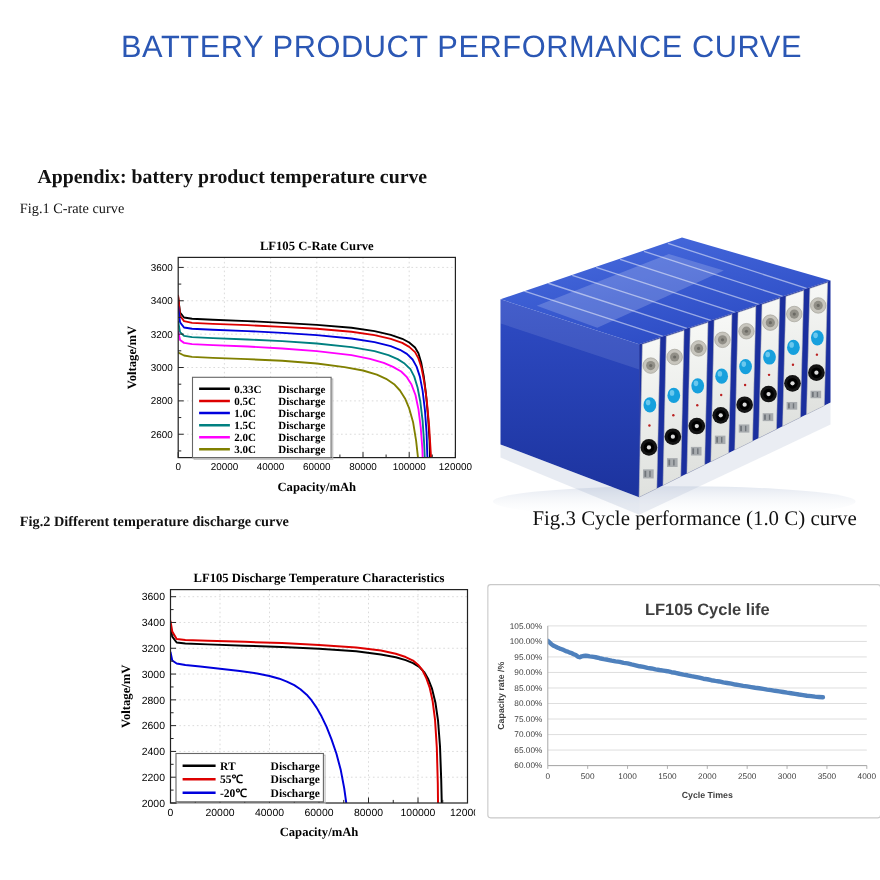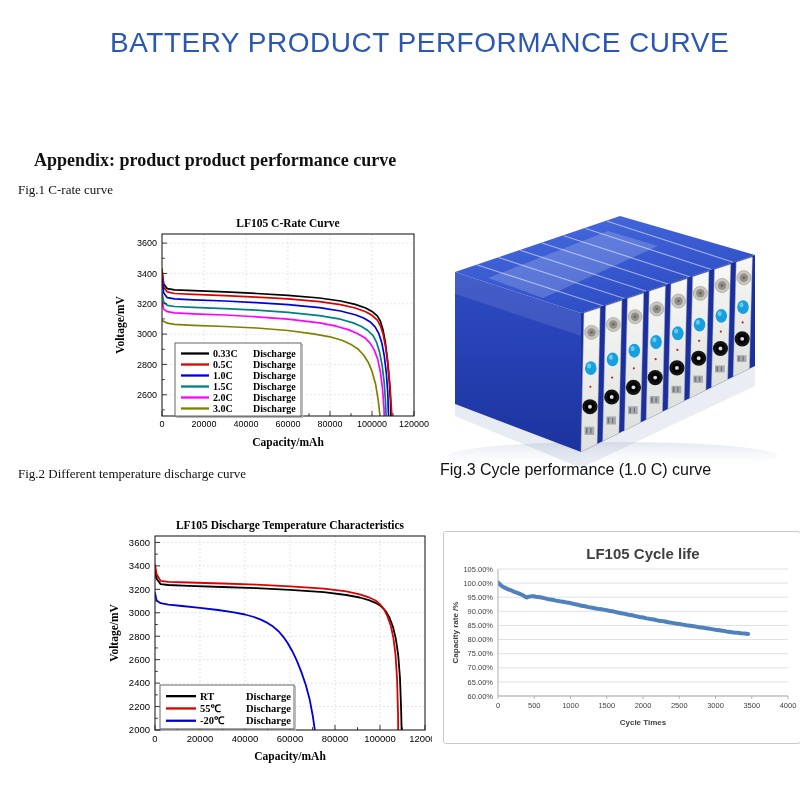--- a/index.html
+++ b/index.html
@@ -3,32 +3,32 @@
 <meta charset="utf-8">
 <style>
   html,body{margin:0;padding:0;background:#fff;}
   .page{position:relative;width:800px;height:800px;background:#ffffff;overflow:hidden;
         font-family:"Liberation Serif",serif;color:#111;}
   .abs{position:absolute;}
   .doc-title{font-family:"Liberation Sans",sans-serif;font-size:28px;letter-spacing:0.5px;
              font-weight:400;white-space:nowrap;}
   .appendix{font-size:18px;font-weight:bold;font-family:"Liberation Serif",serif;}
   .figcap{font-size:13px;font-family:"Liberation Serif",serif;text-align:center;}
-  .figcap3{font-size:16px;font-family:Liberation Sans, sans-serif;}
+  .figcap3{font-size:19px;font-family:Liberation Serif, serif;margin-left:44px;}
   svg{display:block;}
   .excel-frame{border:1px solid #c9c9c9;border-radius:3px;background:#fff;}
 </style>
 </head>
 <body>
 
 <div class="page">
 
   <div class="abs doc-title" style="left: 110px; top: 27px; color: rgb(43, 87, 180);">BATTERY PRODUCT PERFORMANCE CURVE</div>
 
-  <div class="abs appendix" style="left:34px;top:150px;">Appendix: product product performance curve</div>
+  <div class="abs appendix" style="left:34px;top:150px;">Appendix: battery product temperature curve</div>
 
   <div class="abs figcap" style="left:18px;top:182px;">Fig.1 C-rate curve</div>
 
   <svg class="abs" id="chart-crate" style="left:112px;top:204px;width:330px;height:250px;" viewBox="0 0 330 250">
       <defs>
         <clipPath id="clip_c1">
           <rect x="50" y="30" width="252" height="182"></rect>
         </clipPath>
       </defs>
       <rect x="50" y="30" width="252" height="182" fill="#ffffff"></rect>
@@ -248,21 +248,21 @@
       <circle cx="294.1975" cy="132.81099999999998" r="7.564650000000013" fill="#141414"></circle>
       <circle cx="294.1975" cy="132.81099999999998" r="4.828500000000008" fill="#000000"></circle>
       <circle cx="294.1975" cy="132.81099999999998" r="1.9314000000000031" fill="#dddddd"></circle>
       <rect x="288.844" y="149.22572499999998" width="9.657000000000016" height="6.792300000000001" fill="#a7abae"></rect>
       <rect x="290.1316" y="150.35777499999998" width="1.6095000000000028" height="4.528200000000001" fill="#70757a"></rect>
       <rect x="294.47725" y="150.35777499999998" width="1.2876000000000023" height="4.528200000000001" fill="#70757a"></rect>
       <polygon points="133,246 307,160 307,180 133,262" fill="#aab6cf" opacity="0.25"></polygon>
       <polygon points="7,198 133,246 133,262 7,210" fill="#93a3c6" opacity="0.22"></polygon>
     </svg>
 
-  <div class="abs figcap" style="left:18px;top:466px;">Fig.2 Different temperature discharge curve</div>
+  <div class="abs figcap" style="left:18px;top:466px;font-weight:bold;">Fig.2 Different temperature discharge curve</div>
 
   <div class="abs figcap3" style="left:440px;top:461px;">Fig.3 Cycle performance (1.0 C) curve</div>
 
   <svg class="abs" id="chart-temperature" style="left:62px;top:514px;width:370px;height:262px;" viewBox="0 0 370 262">
       <defs>
         <clipPath id="clip_c2">
           <rect x="93" y="22" width="270" height="194"></rect>
         </clipPath>
       </defs>
       <rect x="93" y="22" width="270" height="194" fill="#ffffff"></rect>

